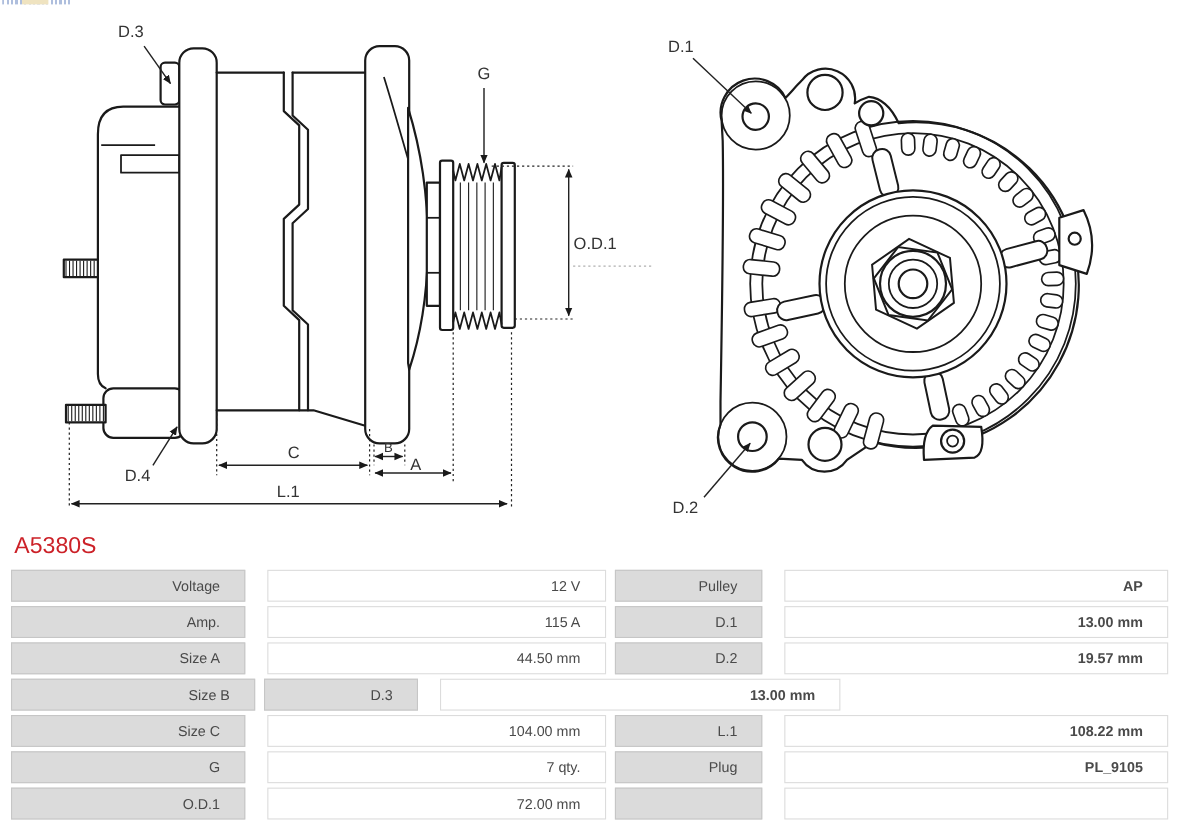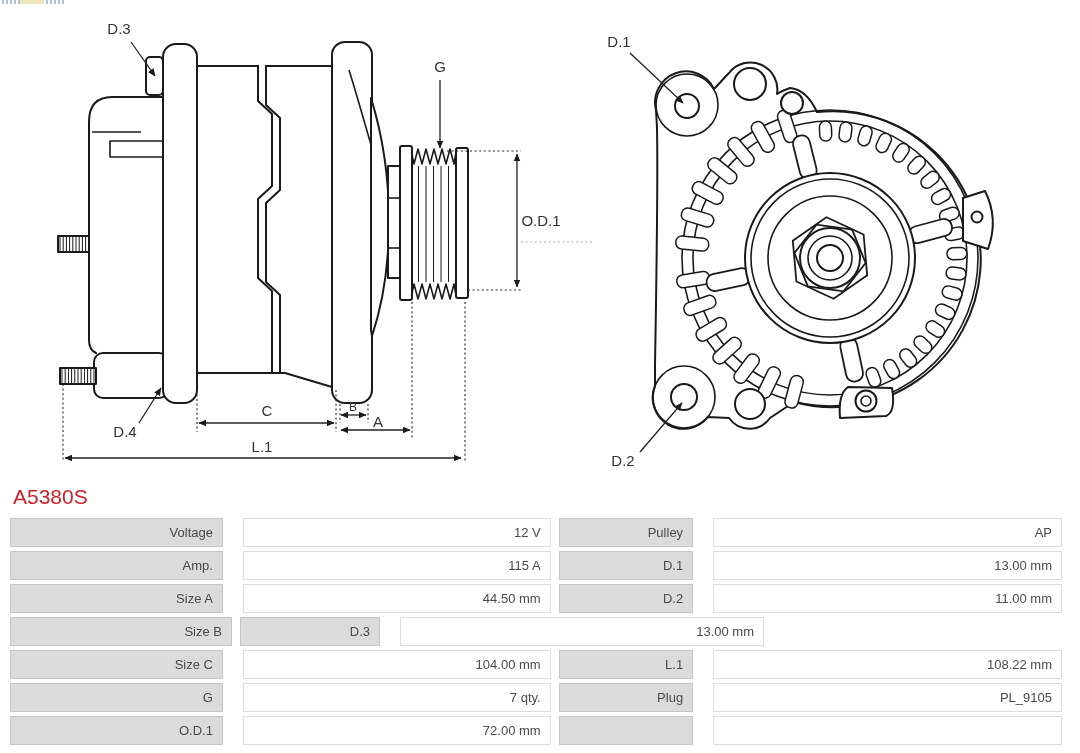--- a/index.html
+++ b/index.html
@@ -20,25 +20,25 @@
   .dim {fill:none;stroke:#222;stroke-width:1.3;}
   .dot {fill:none;stroke:#222;stroke-width:1.1;stroke-dasharray:2 2.6;}
   .dotl{fill:none;stroke:#b0b0b0;stroke-width:1.1;stroke-dasharray:2 2.6;}
   .lbl {font:15px "Liberation Sans",sans-serif;fill:#333;}
   .lblsm{font:12px "Liberation Sans",sans-serif;fill:#333;}
   #part-number{position:absolute;left:13px;top:485px;font-size:21px;font-weight:400;}
   #spec-table{position:absolute;left:10px;top:518px;width:1052px;display:flex;
               flex-direction:column;gap:4px;}
   .srow{display:flex;}
   .cell{box-sizing:border-box;height:29px;line-height:27px;border:1px solid;
-        font-size:13px;color:#4a4a4a;text-align:right;padding-right:9px;}
+        font-size:13px;color:#4a4a4a;text-align:right;padding-right:22px;}
   .lc{background:#dbdbdb;border-color:#c6c6c6;width:222px;}
   .vc{background:#fff;border-color:#dcdcdc;width:321px;margin-left:20px;}
   .lc2{margin-left:8px;width:140px;}
-  .vc2{width:364px;}
+  .vc2{width:364px;font-weight:bold;}
 </style>
 </head>
 <body>
 
 <div id="page">
 
   <div id="artifact"></div>
 
   <svg id="drawing" width="1080" height="480" viewBox="0 0 1080 480">
     <defs>
@@ -266,21 +266,21 @@
     <div class="srow">
       <div class="cell lc">Amp.</div>
       <div class="cell vc">115 A</div>
       <div class="cell lc lc2">D.1</div>
       <div class="cell vc vc2">13.00 mm</div>
     </div>
     <div class="srow">
       <div class="cell lc">Size A</div>
       <div class="cell vc">44.50 mm</div>
       <div class="cell lc lc2">D.2</div>
-      <div class="cell vc vc2">11.00 mm</div>
+      <div class="cell vc vc2">19.57 mm</div>
     </div>
     <div class="srow">
       <div class="cell lc">Size B</div>
       <div class="cell lc lc2">D.3</div>
       <div class="cell vc vc2">13.00 mm</div>
     </div>
     <div class="srow">
       <div class="cell lc">Size C</div>
       <div class="cell vc">104.00 mm</div>
       <div class="cell lc lc2">L.1</div>

